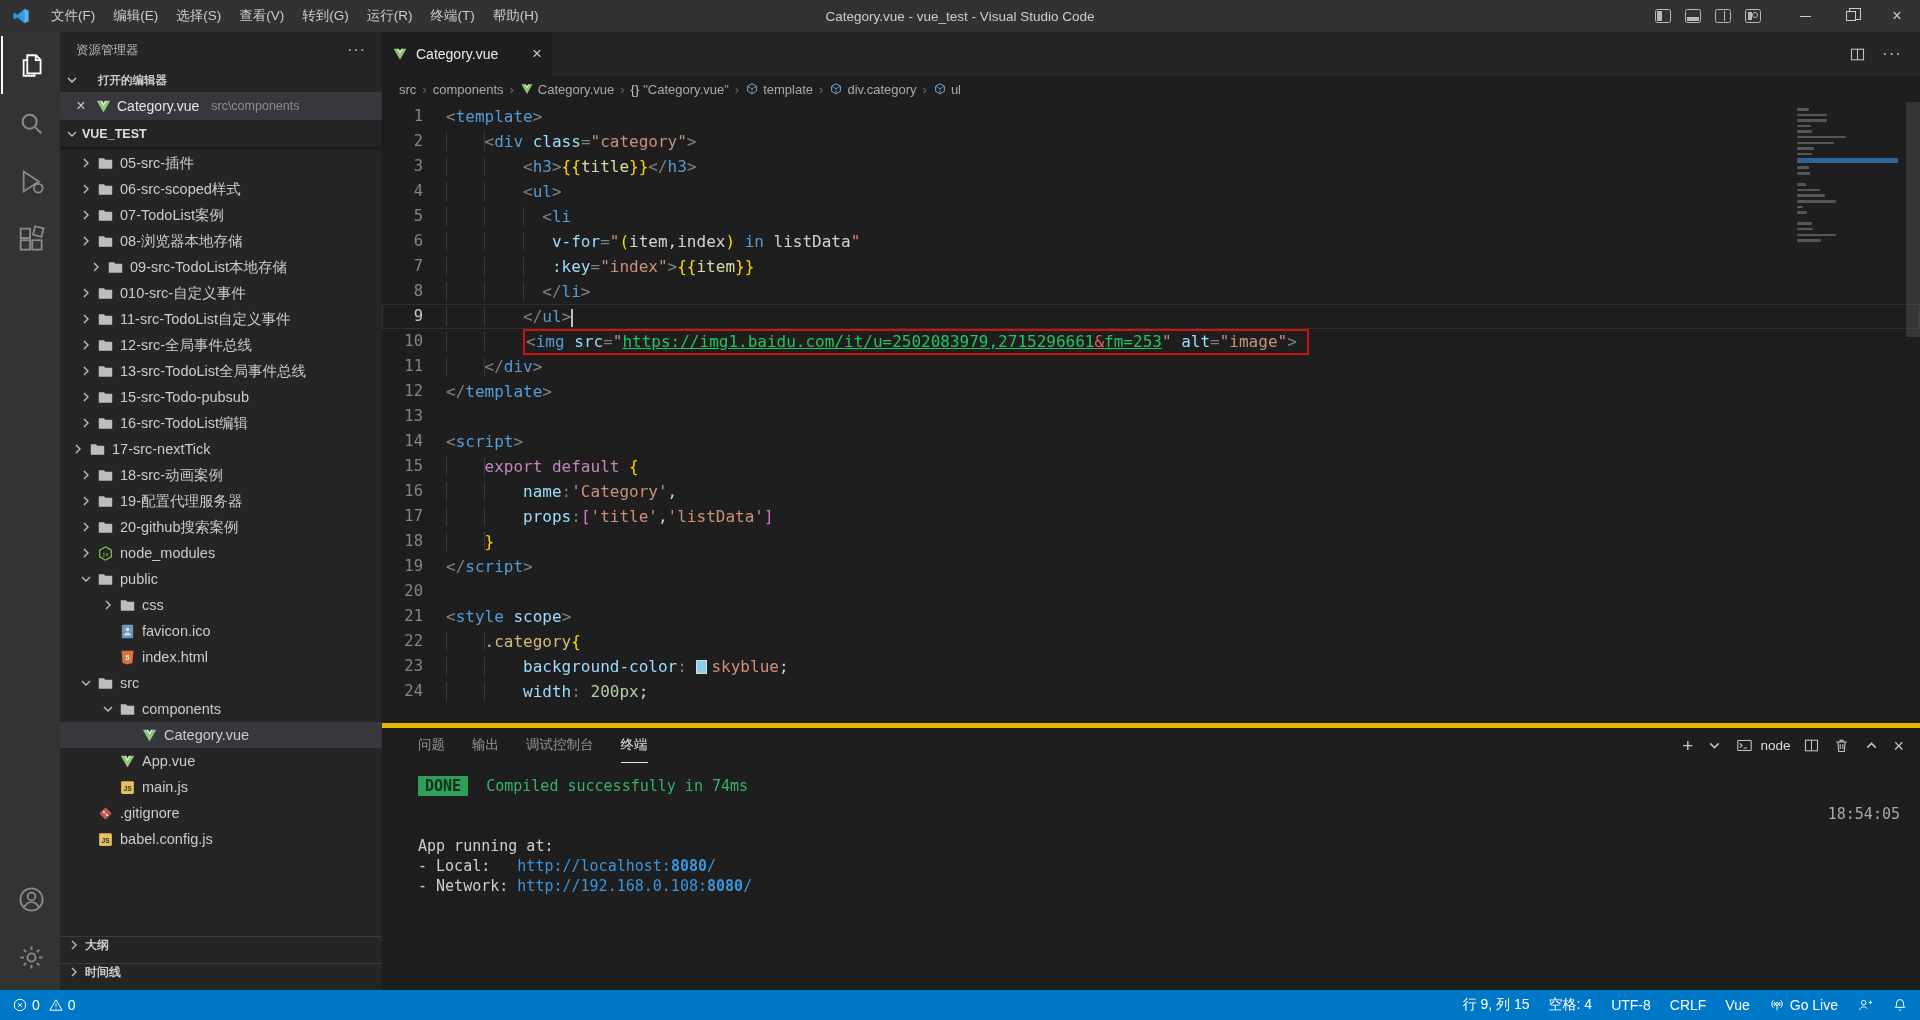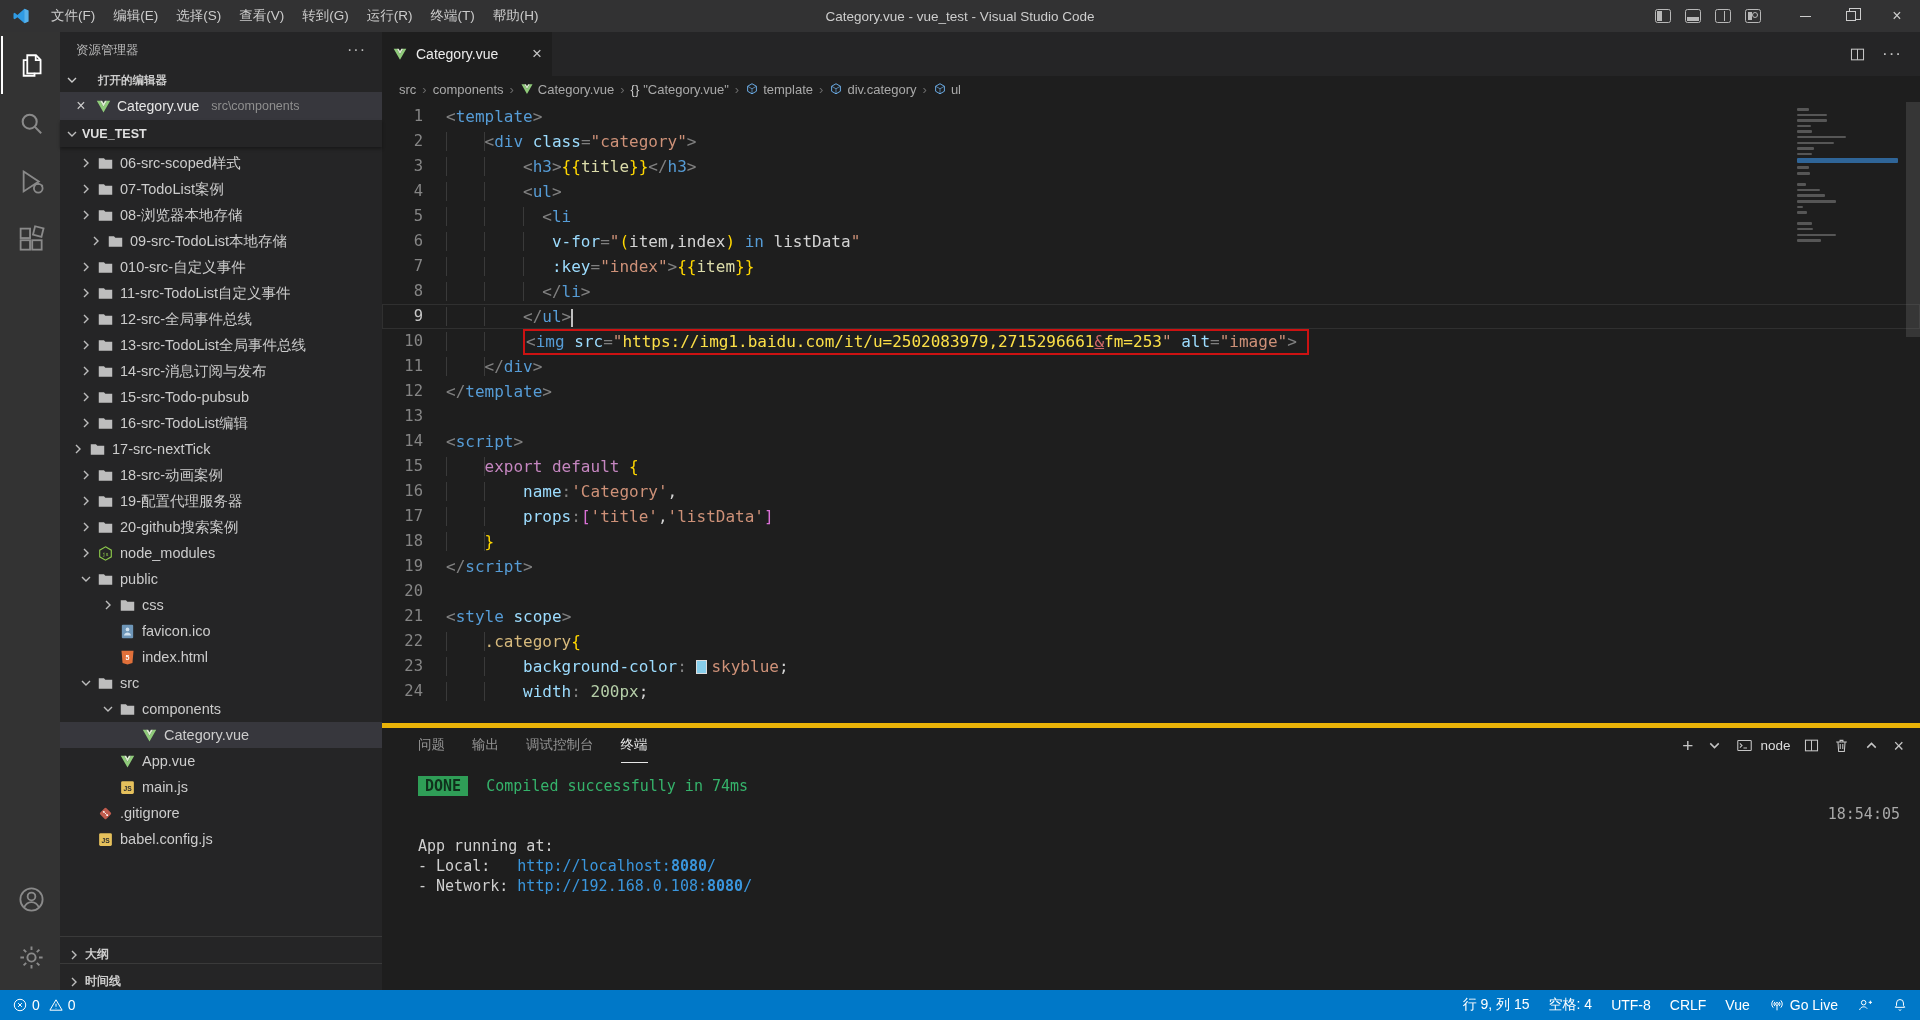--- a/index.html
+++ b/index.html
@@ -46,21 +46,21 @@
   .oe-close{width:18px;text-align:center;color:#ccc;font-size:16px}
   .oe-file{color:#e6e6e6;font-size:14px}
   .oe-path{color:#8f8f8f;font-size:12.5px;margin-left:7px}
   .vt-head{height:27px;flex:none;display:flex;align-items:center;font-weight:bold;font-size:12.5px;color:#e0e0e0;padding-left:4px;gap:2px;box-shadow:0 2px 3px rgba(0,0,0,.35);position:relative;z-index:2}
   #tree{flex:1;overflow:hidden;padding-top:3px;min-height:0}
   .row{height:26px;display:flex;align-items:center;white-space:nowrap;color:#cccccc;overflow:hidden;font-size:14.5px}
   .row.sel{background:#37373d}
   .chev{width:16px;height:16px;flex:none;color:#bdbdbd}
   .chev.empty{visibility:hidden}
   .fico{width:17px;height:17px;margin:0 6px 0 3px}
-  .bot-row{height:27px;flex:none;border-top:1px solid #3a3a3a;display:flex;align-items:flex-end;font-weight:bold;font-size:12px;color:#ccc;padding-left:6px;gap:3px}
+  .bot-row{height:27px;flex:none;border-top:1px solid #3a3a3a;display:flex;align-items:flex-start;font-weight:bold;font-size:12px;color:#ccc;padding-left:6px;gap:3px}
 
   
   .editor-col{flex:1;display:flex;flex-direction:column;background:#1e1e1e;min-width:0}
   .tabbar{height:44px;flex:none;background:#252526;display:flex;align-items:stretch}
   .tab{width:170px;background:#1e1e1e;display:flex;align-items:center;padding:0 10px;gap:8px;font-size:14px;color:#ececec}
   .tab .fico{width:16px;height:16px;margin:0}
   .tab-close{margin-left:auto;color:#c5c5c5;font-size:17px}
   .tab-actions{margin-left:auto;display:flex;align-items:center;gap:16px;padding-right:18px;color:#c5c5c5}
   .tab-actions .icon{width:17px;height:17px}
   .more-dots{font-size:17px;letter-spacing:1px;color:#c5c5c5}
@@ -73,21 +73,21 @@
   .cline{display:flex;height:25px;line-height:25px}
   .cline.cur{box-shadow:inset 0 0 0 1px #303030}
   .gutter{width:64px;flex:none;text-align:right;padding-right:23px;color:#858585;font-size:15.5px}
   .cline.cur .gutter{color:#c6c6c6}
   .ccontent{white-space:pre}
   .lead{background-image:repeating-linear-gradient(to right,#3a3a3a 0 1px,transparent 1px 38.5px)}
   .redbox{border:2px solid #cc1212;padding:1px 10px 2px 1px}
   .caret{display:inline-block;width:2px;height:18px;background:#c0c0c0;vertical-align:middle}
   .swatch{display:inline-block;width:11px;height:14px;background:#87ceeb;border:1px solid #ddd;vertical-align:-2px;margin-right:4px}
   .tk-tag{color:#569cd6}.tk-punct{color:#808080}.tk-attr{color:#9cdcfe}.tk-str{color:#ce9178}
-  .tk-strU{color:#fde047;}.tk-amp{color:#d16969;text-decoration:underline}
+  .tk-strU{color:#22c55e;text-decoration:underline}.tk-amp{color:#d16969;text-decoration:underline}
   .tk-kw{color:#c586c0}.tk-kwb{color:#569cd6}.tk-brace{color:#ffd700}.tk-brk{color:#da70d6}
   .tk-num{color:#b5cea8}.tk-txt{color:#d4d4d4}.tk-cssp{color:#9cdcfe}.tk-csss{color:#d7ba7d}
   .tk-cssv{color:#ce9178}.tk-interp{color:#dcdcaa}
 
   .minimap{position:absolute;top:6px;right:17px;width:106px}
   .mbar{height:2.5px;margin-bottom:3.1px;background:#565656;border-radius:1px}
   .mbar.blank{background:transparent}
   .mbar.hl{background:#2f6598;height:5px}
   .vscroll{position:absolute;top:0;right:0;width:14px;height:235px;background:rgba(120,120,120,.28)}
 
@@ -256,20 +256,33 @@
           <span class="icon chev">
             <svg viewBox="0 0 16 16" fill="none" stroke="currentColor" stroke-width="1.4">
               <path d="M6 4l4 4-4 4"></path>
             </svg>
           </span>
           <span class="icon fico">
             <svg viewBox="0 0 24 24">
               <path fill="#bdbdbd" d="M2.5 4.5h7.3l2 2.3h9.7v12.7H2.5z"></path>
             </svg>
           </span>
+          <span>05-src-插件</span>
+        </div>
+        <div class="row" style="padding-left: 18px;">
+          <span class="icon chev">
+            <svg viewBox="0 0 16 16" fill="none" stroke="currentColor" stroke-width="1.4">
+              <path d="M6 4l4 4-4 4"></path>
+            </svg>
+          </span>
+          <span class="icon fico">
+            <svg viewBox="0 0 24 24">
+              <path fill="#bdbdbd" d="M2.5 4.5h7.3l2 2.3h9.7v12.7H2.5z"></path>
+            </svg>
+          </span>
           <span>06-src-scoped样式</span>
         </div>
         <div class="row" style="padding-left: 18px;">
           <span class="icon chev">
             <svg viewBox="0 0 16 16" fill="none" stroke="currentColor" stroke-width="1.4">
               <path d="M6 4l4 4-4 4"></path>
             </svg>
           </span>
           <span class="icon fico">
             <svg viewBox="0 0 24 24">
@@ -348,33 +361,20 @@
             <svg viewBox="0 0 16 16" fill="none" stroke="currentColor" stroke-width="1.4">
               <path d="M6 4l4 4-4 4"></path>
             </svg>
           </span>
           <span class="icon fico">
             <svg viewBox="0 0 24 24">
               <path fill="#bdbdbd" d="M2.5 4.5h7.3l2 2.3h9.7v12.7H2.5z"></path>
             </svg>
           </span>
           <span>13-src-TodoList全局事件总线</span>
-        </div>
-        <div class="row" style="padding-left: 18px;">
-          <span class="icon chev">
-            <svg viewBox="0 0 16 16" fill="none" stroke="currentColor" stroke-width="1.4">
-              <path d="M6 4l4 4-4 4"></path>
-            </svg>
-          </span>
-          <span class="icon fico">
-            <svg viewBox="0 0 24 24">
-              <path fill="#bdbdbd" d="M2.5 4.5h7.3l2 2.3h9.7v12.7H2.5z"></path>
-            </svg>
-          </span>
-          <span>14-src-消息订阅与发布</span>
         </div>
         <div class="row" style="padding-left: 18px;">
           <span class="icon chev">
             <svg viewBox="0 0 16 16" fill="none" stroke="currentColor" stroke-width="1.4">
               <path d="M6 4l4 4-4 4"></path>
             </svg>
           </span>
           <span class="icon fico">
             <svg viewBox="0 0 24 24">
               <path fill="#bdbdbd" d="M2.5 4.5h7.3l2 2.3h9.7v12.7H2.5z"></path>

